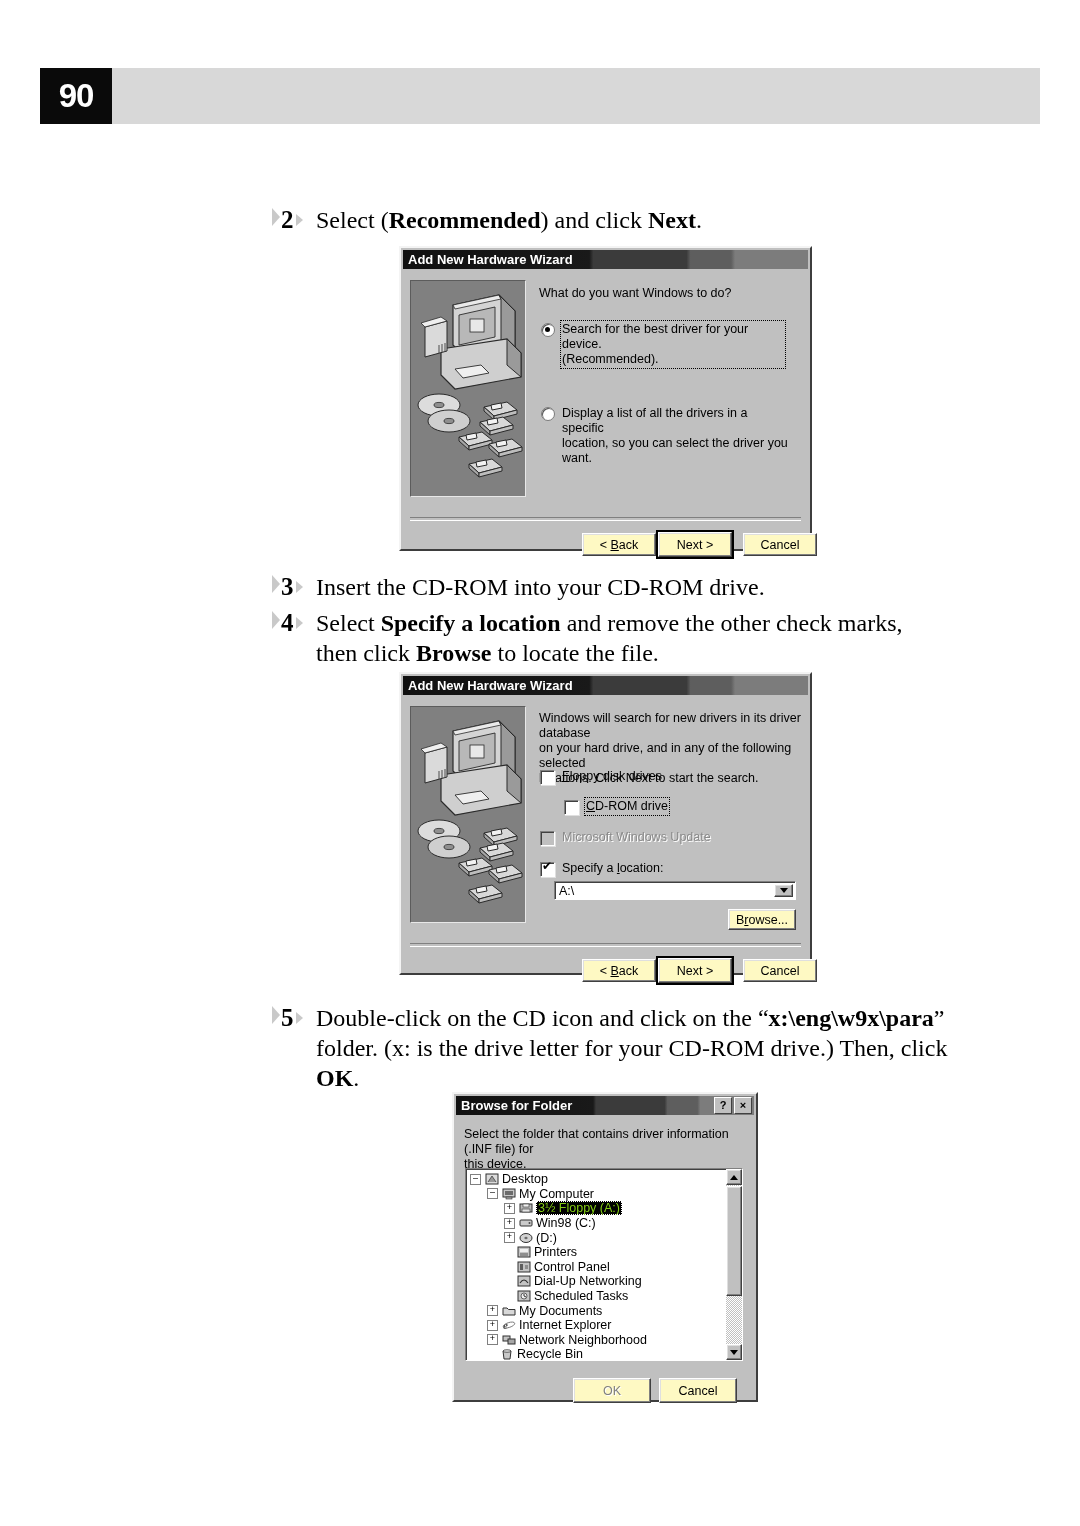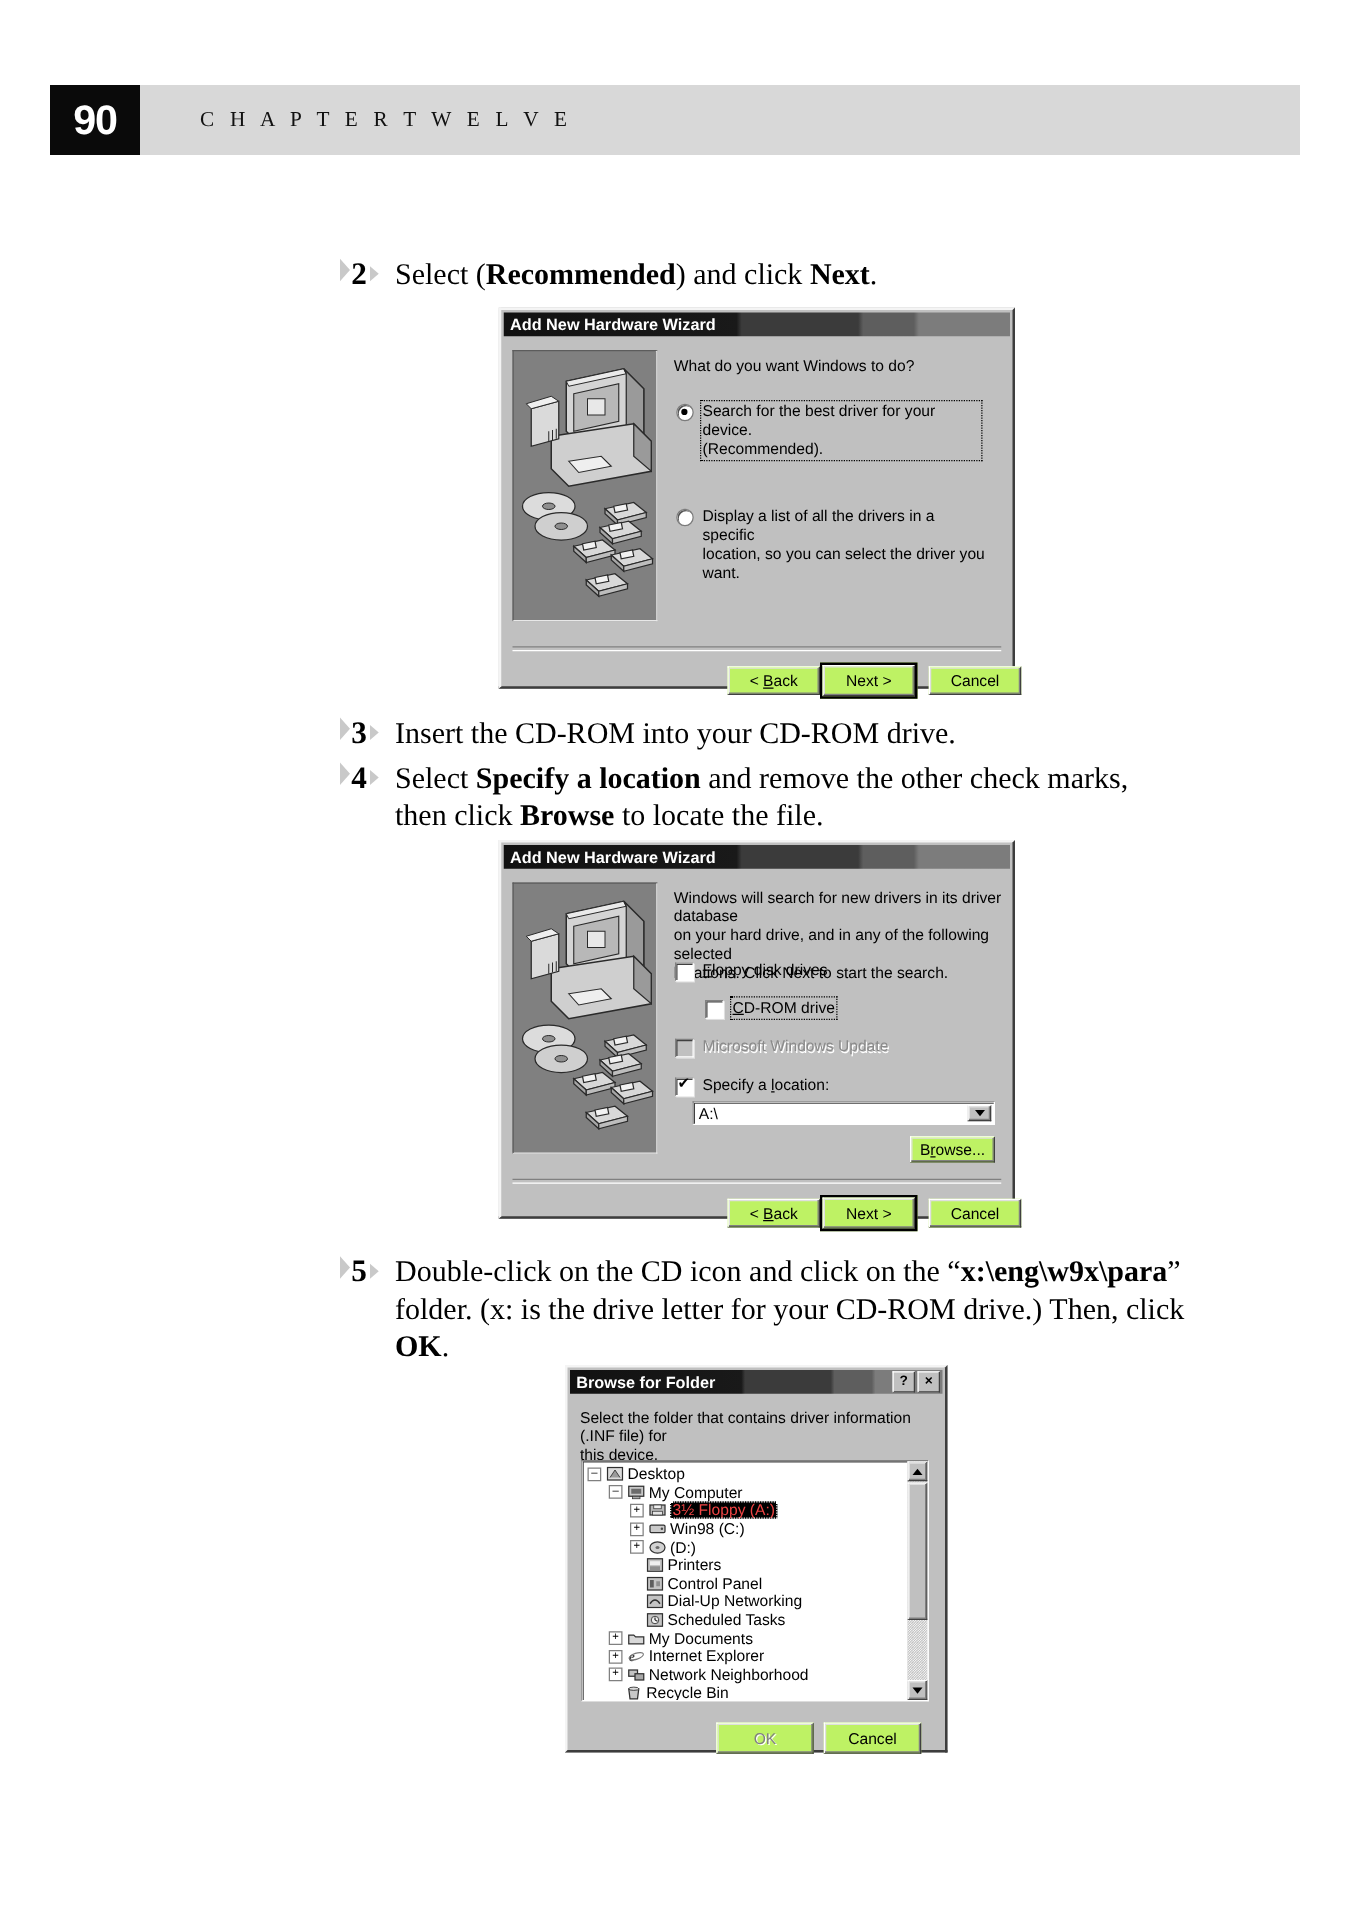--- a/index.html
+++ b/index.html
@@ -109,21 +109,21 @@
     font-size:12px; color:#000; line-height:13px;
   }
   .checkbox.dis { background:#c0c0c0; }
   .opt-label { font-size:12.5px; line-height:15px; margin-left:7px; color:#000; }
   .opt-label.dis { color:#8a8a8a; text-shadow:1px 1px 0 #ffffff; }
   .focus { outline:1px dotted #000; outline-offset:1px; }
   .u { text-decoration:underline; }
 
   .btn {
     position:absolute;
-    background:#bef264;
+    background:#fef9c3;
     border-top:1px solid #ffffff; border-left:1px solid #ffffff;
     border-right:1px solid #404040; border-bottom:1px solid #404040;
     box-shadow: inset -1px -1px 0 #808080, inset 1px 1px 0 #dfdfdf;
     font-family:"Liberation Sans", sans-serif;
     font-size:12.5px; color:#000;
     display:flex; align-items:center; justify-content:center;
     box-sizing:border-box;
   }
   .btn.default { border:2px solid #000000; box-shadow:none; }
   .btn.default .inner {
@@ -172,21 +172,21 @@
     width:9px; height:9px; background:#fff; border:1px solid #808080;
     font-size:9px; line-height:7px; text-align:center; color:#000;
     font-family:"Liberation Sans", sans-serif; flex:0 0 auto;
   }
   .tspace { width:9px; flex:0 0 auto; }
   .ticon {
     width:15px; height:13px; margin:0 3px 0 3px; flex:0 0 auto;
     display:flex; align-items:center; justify-content:center;
   }
   .tlabel { line-height:14px; }
-  .tlabel.sel { background:#000; color:#ef4444; padding:0 2px; outline:1px dotted #fff; outline-offset:-1px; }
+  .tlabel.sel { background:#000; color:#84cc16; padding:0 2px; outline:1px dotted #fff; outline-offset:-1px; }
 
   .scrollbar {
     position:absolute; width:16px; top:0; bottom:0; right:0;
     background-image:
       linear-gradient(45deg,#ffffff 25%, transparent 25%, transparent 75%, #ffffff 75%),
       linear-gradient(45deg,#ffffff 25%, #c0c0c0 25%, #c0c0c0 75%, #ffffff 75%);
     background-size:2px 2px; background-position:0 0, 1px 1px;
   }
   .sb-btn {
     position:absolute; left:0; width:16px; height:16px; background:#c0c0c0;
@@ -202,21 +202,20 @@
     box-shadow: inset -1px -1px 0 #808080, inset 1px 1px 0 #dfdfdf;
     box-sizing:border-box;
   }
 </style>
 </head>
 <body>
 
 <div class="page-header">
   <div class="header-bar"></div>
   <div class="page-num-box">90</div>
-  <div class="chapter-label">C H A P T E R   T W E L V E</div>
 </div>
 
 <div class="step" style="left:272px; top:205px; width:660px;">
   <span class="step-num">
     <span class="arrow-l"></span><span>2</span><span class="arrow-r"></span>
   </span>
   <span class="step-text">Select (<b>Recommended</b>) and click <b>Next</b>.</span>
 </div>
 
 <div class="w95" style="left:399px; top:246px; width:413px; height:305px;">

